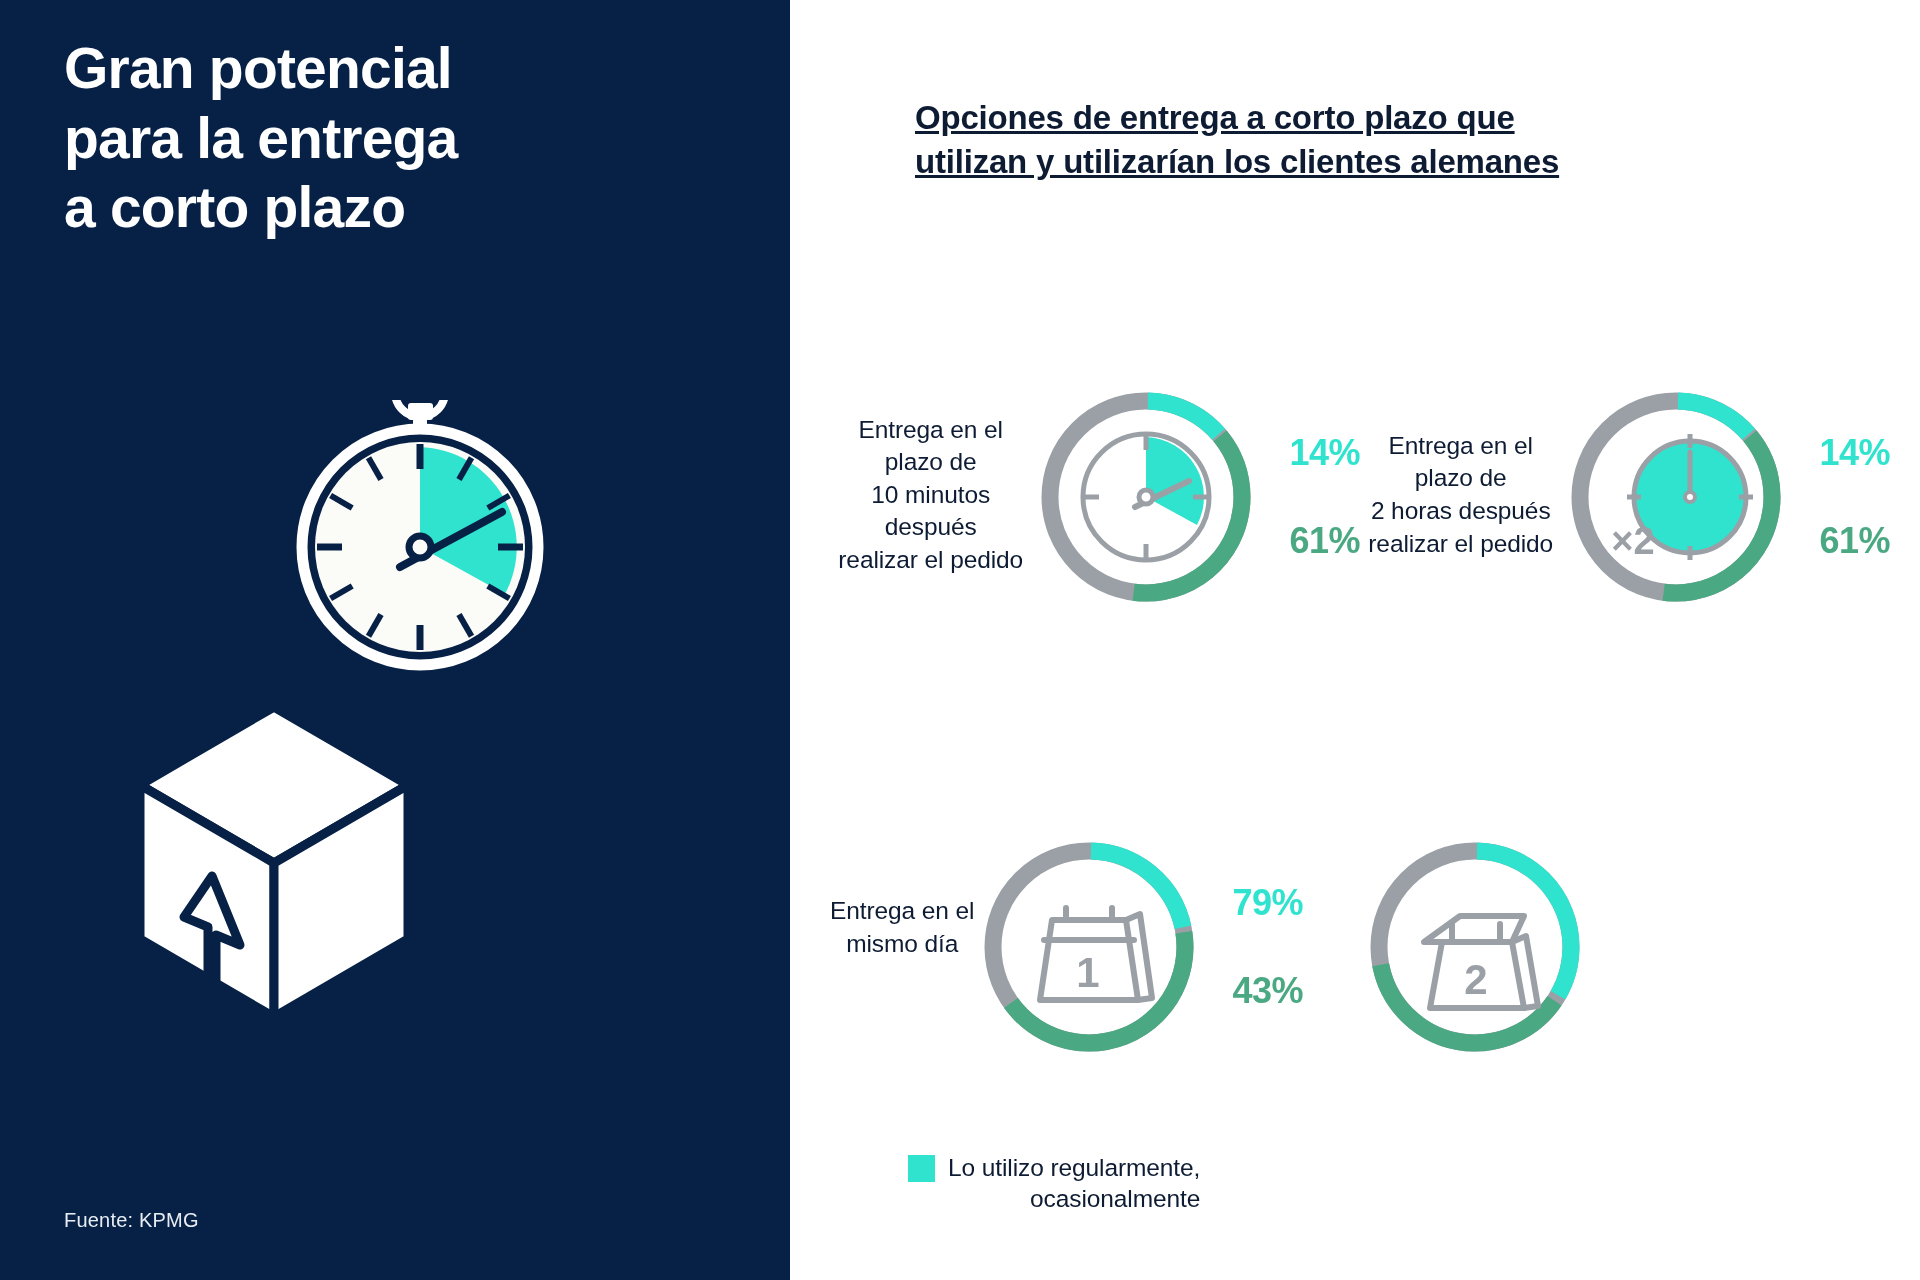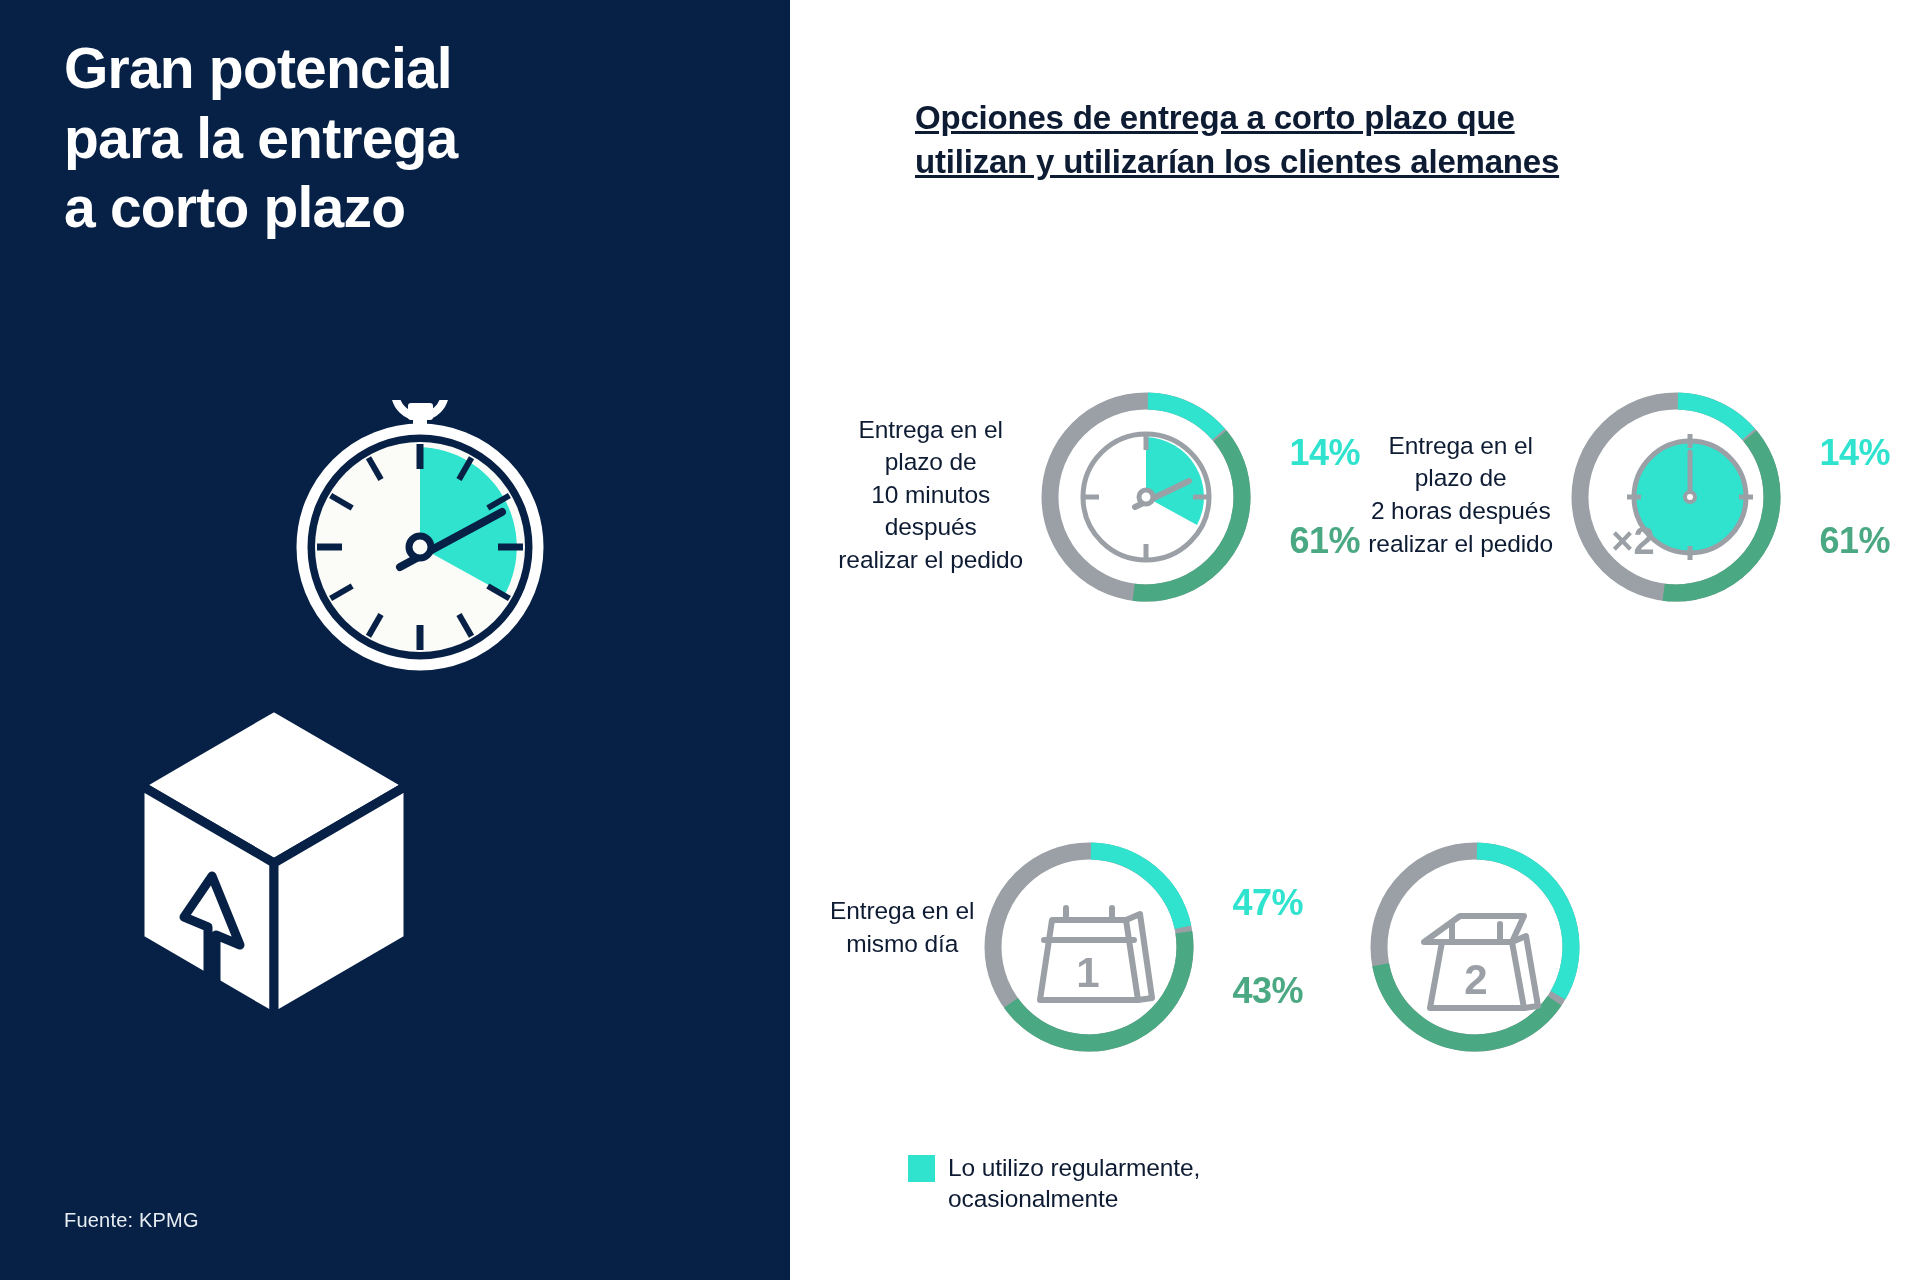--- a/index.html
+++ b/index.html
@@ -136,20 +136,21 @@
   .pct.green { color: #4aa882; }
 
   
   .legend {
     position: absolute;
     left: 118px;
     top: 1152px;
     width: 900px;
     display: flex;
     flex-direction: row;
+    text-align: right;
   }
   .legend-item {
     display: flex;
     flex-direction: row;
     align-items: flex-start;
   }
   .legend-item.first { width: 455px; }
   .legend-swatch {
     width: 27px;
     height: 27px;
@@ -351,21 +352,21 @@
                 <path d="M 78 88 L 152 88 L 164 168 L 66 168 Z"></path>
                 <line x1="70" y1="108" x2="160" y2="108"></line>
                 <path d="M 92 88 L 92 76"></path>
                 <path d="M 138 88 L 138 76"></path>
                 <path d="M 152 88 L 166 82 L 178 166 L 164 168"></path>
               </g>
               <text x="114" y="155" font-family="'Liberation Sans', sans-serif" font-size="42" font-weight="bold" fill="#9aa0a6" text-anchor="middle">1</text>
             </svg>
           </div>
           <div class="pct-col">
-            <div class="pct cyan">47%</div>
+            <div class="pct cyan">79%</div>
             <div class="pct green">43%</div>
           </div>
         </div>
       </div>
 
       <div class="chart-cell">
         <div class="chart-body">
           <div class="donut-wrap">
             <svg width="230" height="230" viewBox="0 0 230 230" xmlns="http://www.w3.org/2000/svg">
               <g transform="rotate(-90 115 115)">

